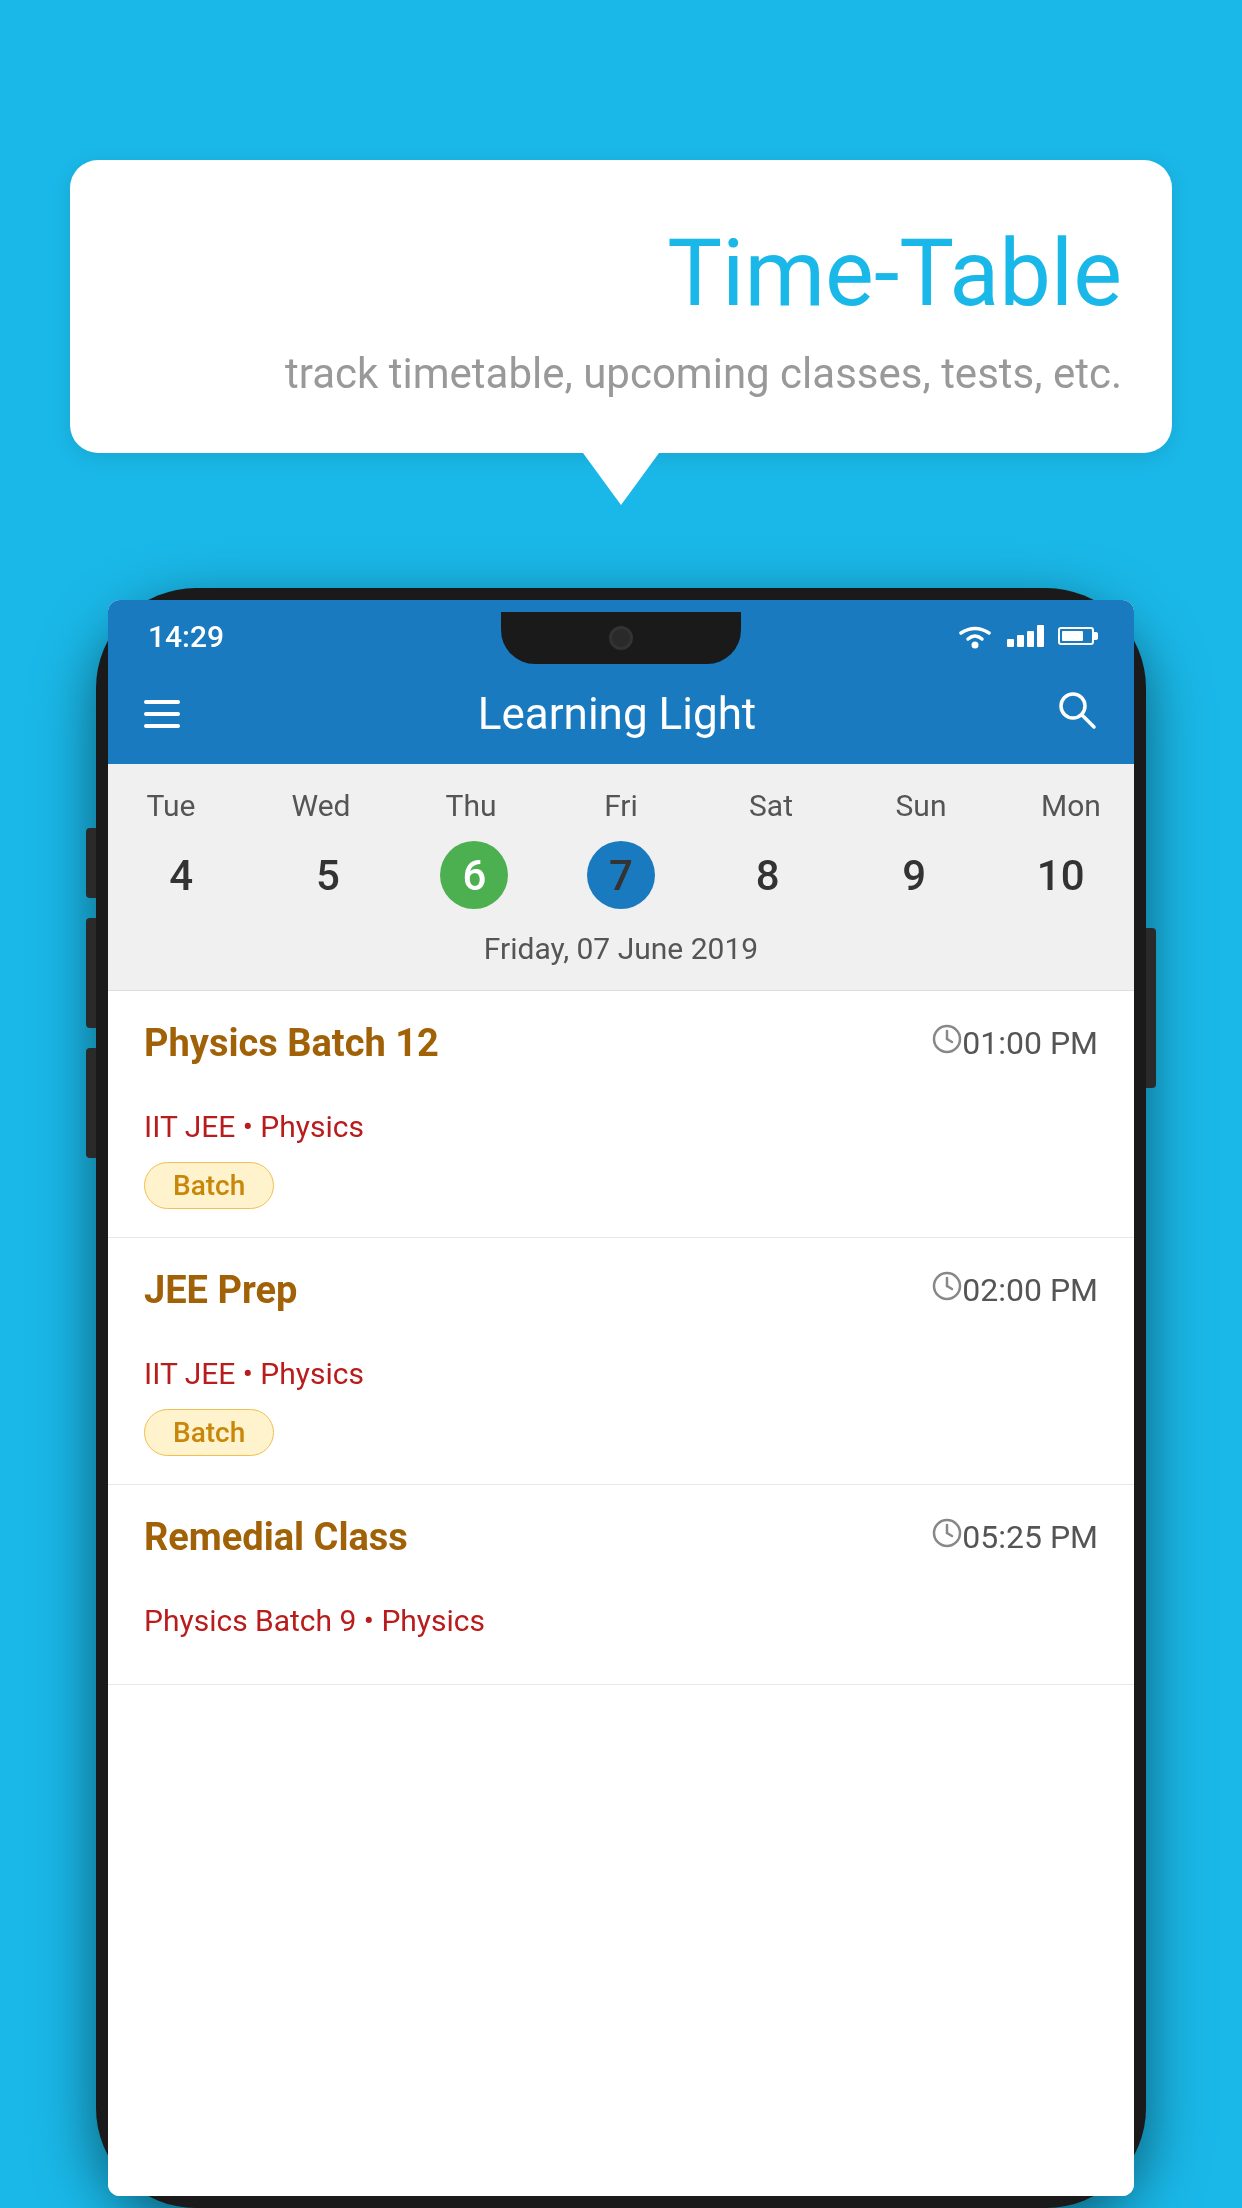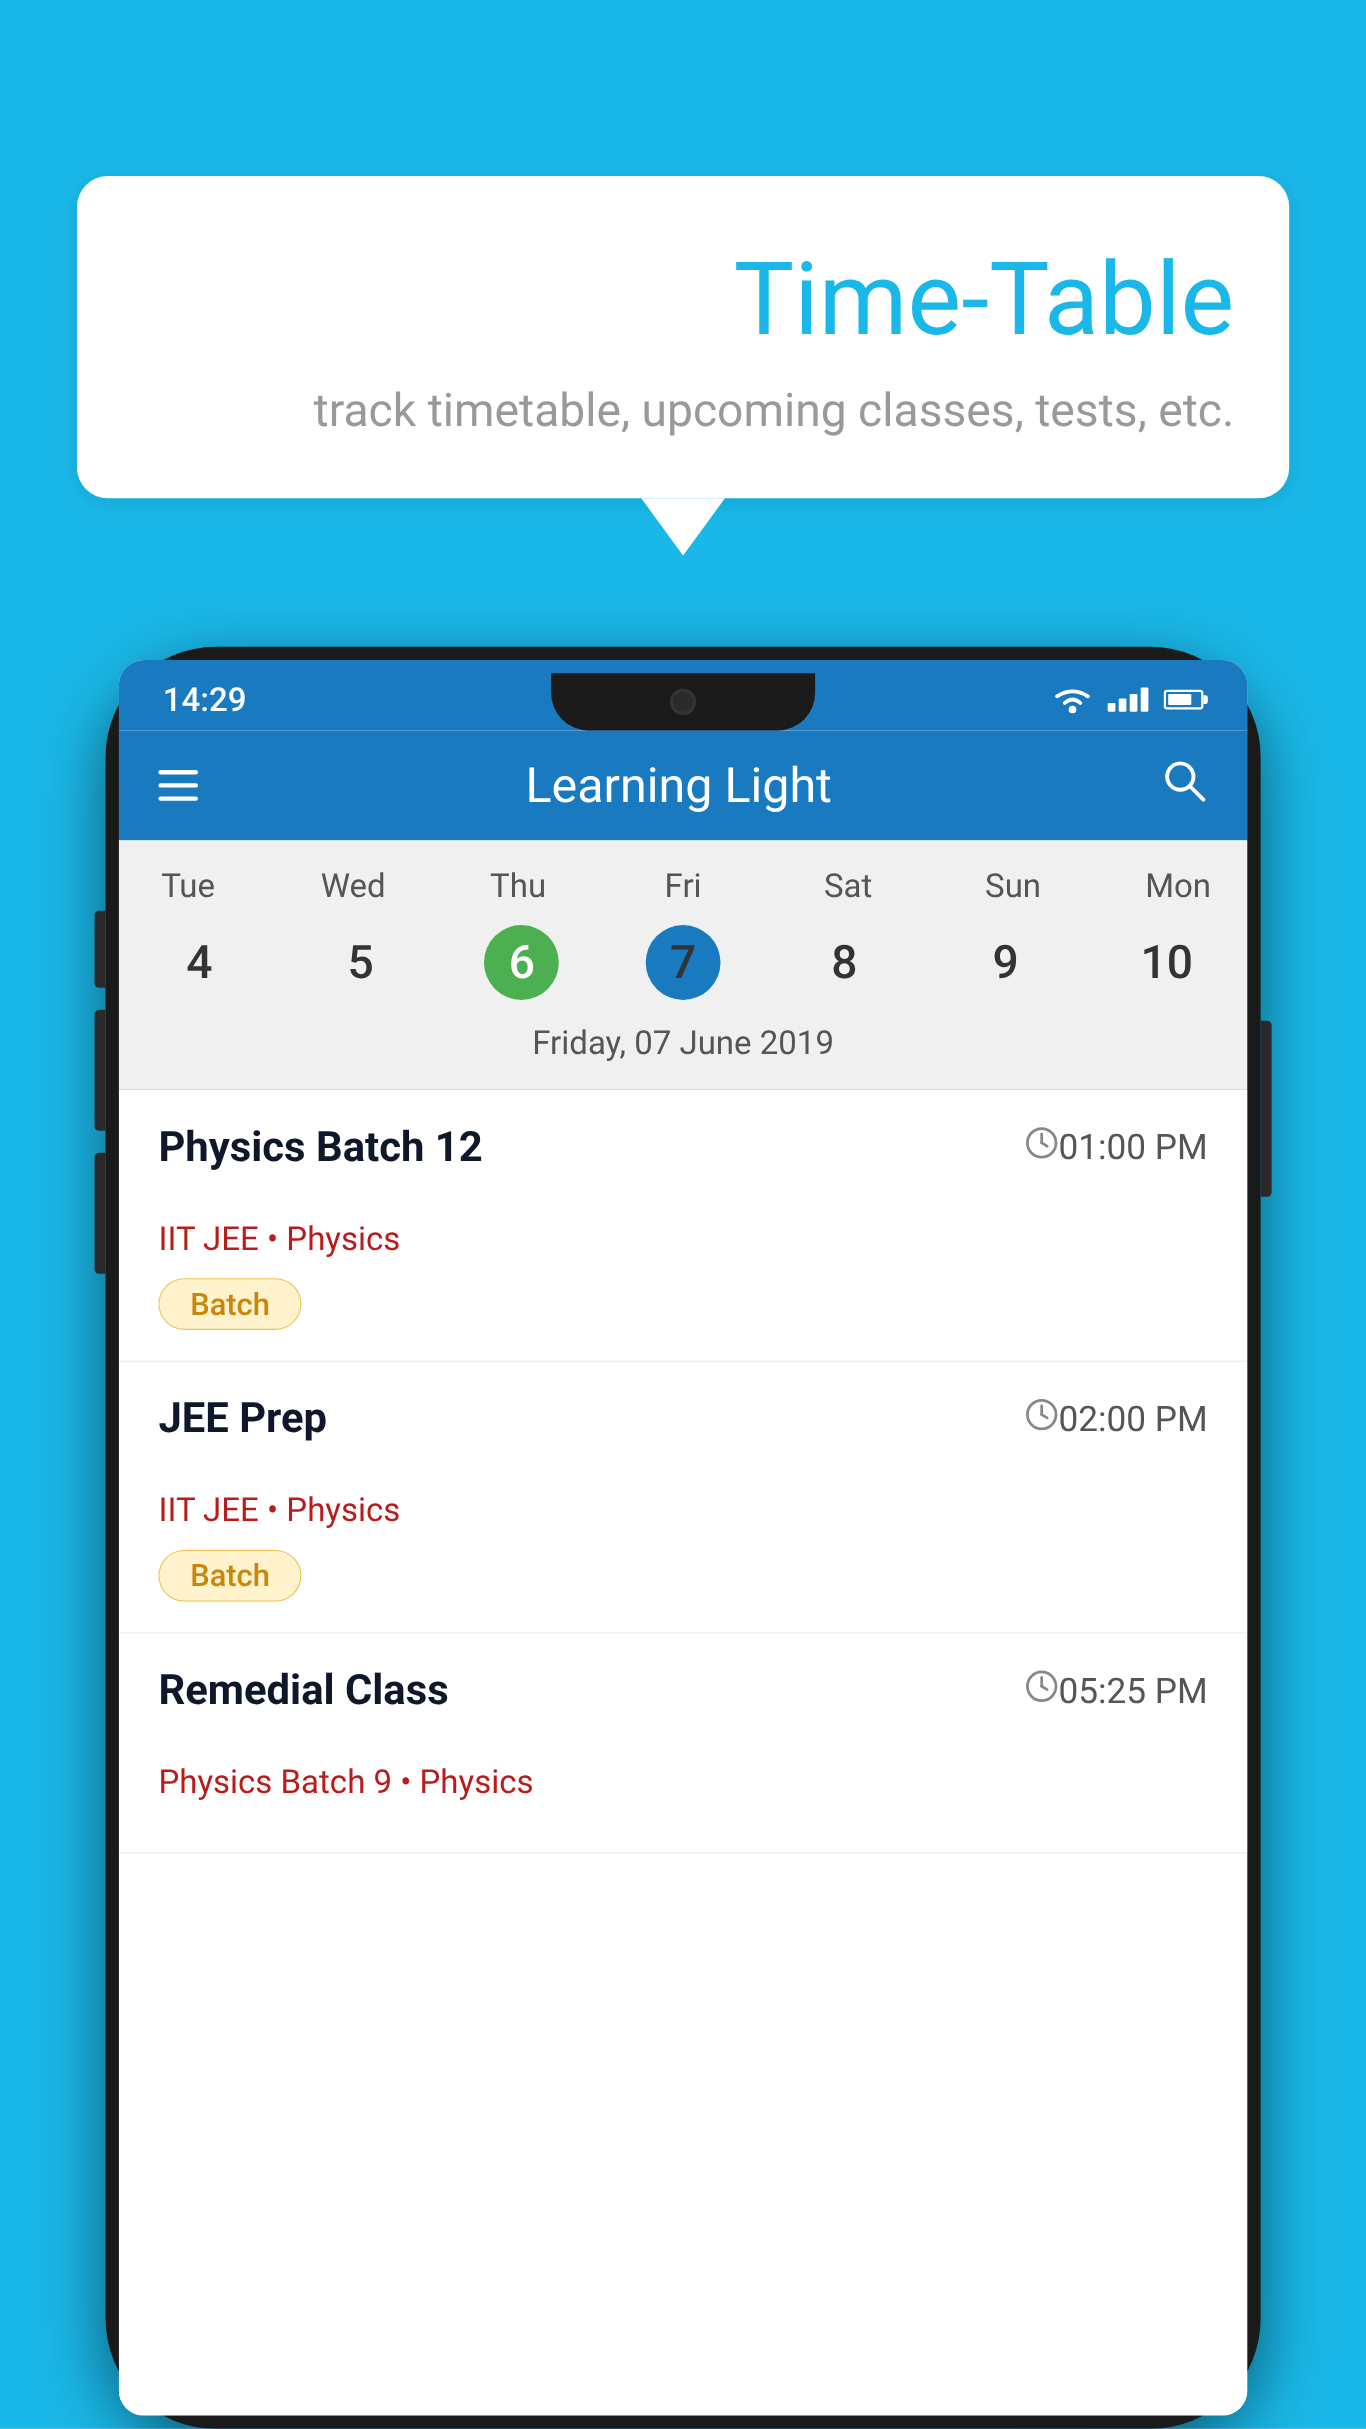--- a/index.html
+++ b/index.html
@@ -136,21 +136,21 @@
       width: 10px;
       height: 160px;
       background: #2a2a2a;
       border-radius: 0 4px 4px 0;
     }
 
     .phone-inner {
       width: 100%;
       height: 100%;
       background: #f5f5f5;
-      border-radius: 23px;
+      border-radius: 12px;
       overflow: hidden;
       position: relative;
     }
 
     
     .status-bar {
       background: #1a7abf;
       height: 64px;
       display: flex;
       align-items: center;
@@ -344,21 +344,21 @@
     .schedule-item-header {
       display: flex;
       align-items: center;
       justify-content: space-between;
       margin-bottom: 10px;
     }
 
     .schedule-item-title {
       font-size: 38px;
       font-weight: 700;
-      color: #0f172a;
+      color: #a16207;
     }
 
     .schedule-item-time {
       display: flex;
       align-items: center;
       font-size: 32px;
       color: #555;
     }
 
     .schedule-item-subtitle {

